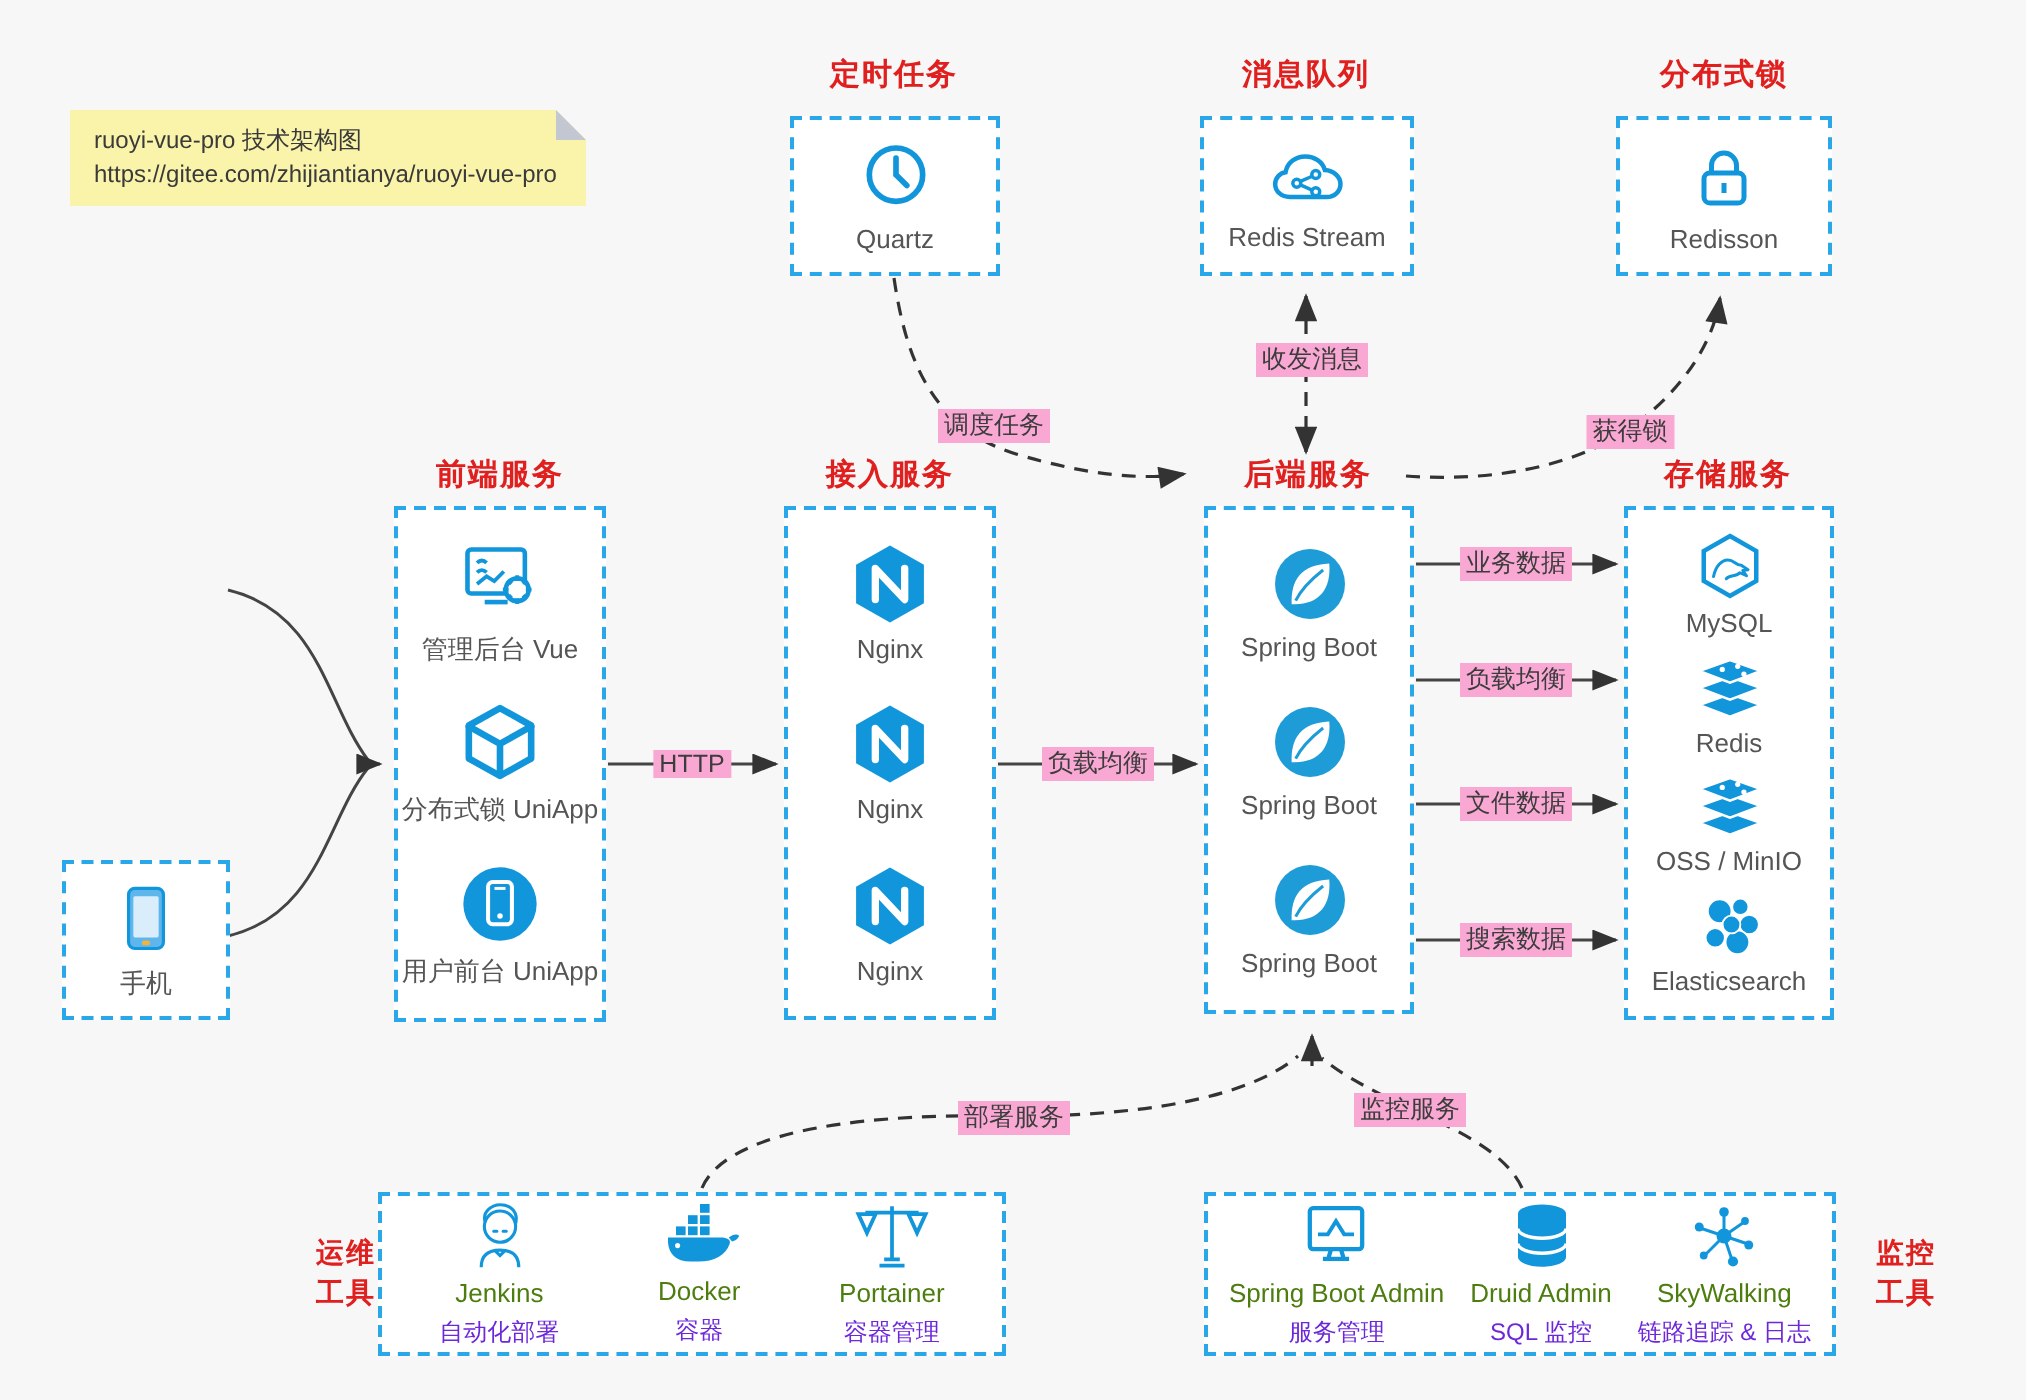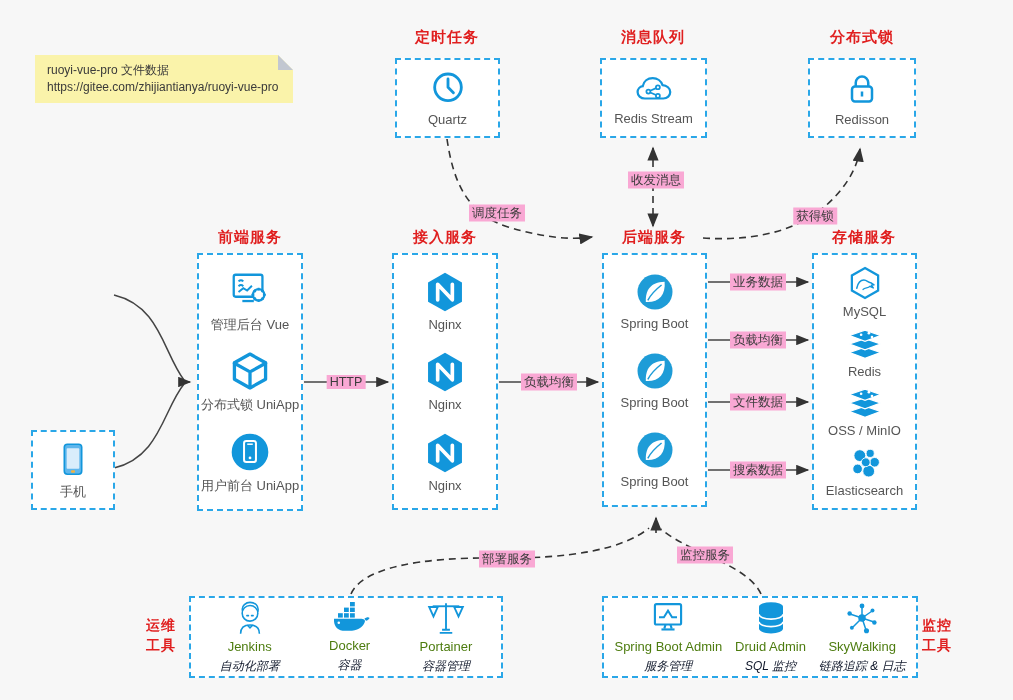--- a/index.html
+++ b/index.html
@@ -15,27 +15,27 @@
         clip-path:polygon(0 0,100% 100%,0 100%);}
 
   
   .gbox{position:absolute;border:2px dashed #2aa7e8;background:#fff;box-sizing:border-box;
         display:flex;flex-direction:column;align-items:center;justify-content:space-around;padding:6px 0;}
   .gbox.row{flex-direction:row;justify-content:space-around;align-items:center;padding:0 4px;}
 
   .gtitle{position:absolute;transform:translateX(-50%);color:#e01f1f;font-weight:bold;
         font-size:15px;white-space:nowrap;letter-spacing:1px;}
   .stitle{position:absolute;color:#e01f1f;font-weight:bold;font-size:14px;line-height:20px;
-        text-align:left;white-space:pre-line;letter-spacing:1px;font-family:Liberation Mono, monospace;}
+        text-align:right;white-space:pre-line;letter-spacing:1px;}
 
   .node{display:flex;flex-direction:column;align-items:center;gap:3px;}
   .node .icon{display:block;line-height:0;}
   .nlabel{font-size:13px;color:#555;white-space:nowrap;}
   .bname{font-size:13px;color:#4d7c0f;white-space:nowrap;text-align:center;}
-  .bdesc{font-size:12px;color:#0f172a;white-space:nowrap;text-align:center;margin-top:1px;font-style:italic;}
+  .bdesc{font-size:12px;color:#6d28d9;white-space:nowrap;text-align:center;margin-top:1px;}
 
   
   svg.edges{position:absolute;left:0;top:0;pointer-events:none;}
   .elabel{position:absolute;transform:translate(-50%,-50%);font-size:12.5px;color:#3c3c3c;
         background:#f9a8d4;padding:0 3px;white-space:nowrap;}
 </style>
 </head>
 <body>
 
 <div class="canvas">
@@ -61,21 +61,21 @@
       <path d="M447 139 C453 180, 466 214, 508 227 C545 238, 572 240, 592 237" marker-end="url(#arr)"></path>
       <path d="M653 148 L653 226" marker-start="url(#arr)" marker-end="url(#arr)"></path>
       <path d="M703 238 C745 241, 788 234, 818 212 C843 193, 857 170, 860 149" marker-end="url(#arr)"></path>
       <path d="M351 594 C362 568, 420 557, 497 558 C570 559, 624 549, 649 528"></path>
       <path d="M761 594 C751 572, 716 560, 694 549 C680 542, 669 536, 661 529"></path>
       <path d="M656 533 L656 518" marker-end="url(#arr)"></path>
     </g>
   </svg>
 
   <div class="note">
-    <div class="line">ruoyi-vue-pro 文件数据</div>
+    <div class="line">ruoyi-vue-pro 技术架构图</div>
     <div class="line">https://gitee.com/zhijiantianya/ruoyi-vue-pro</div>
   </div>
   <div class="note-fold"></div>
 
   <div class="gtitle" style="left:447px;top:28px">定时任务</div>
   <div class="gtitle" style="left:653px;top:28px">消息队列</div>
   <div class="gtitle" style="left:862px;top:28px">分布式锁</div>
   <div class="gtitle" style="left:250px;top:228px">前端服务</div>
   <div class="gtitle" style="left:445px;top:228px">接入服务</div>
   <div class="gtitle" style="left:654px;top:228px">后端服务</div>

